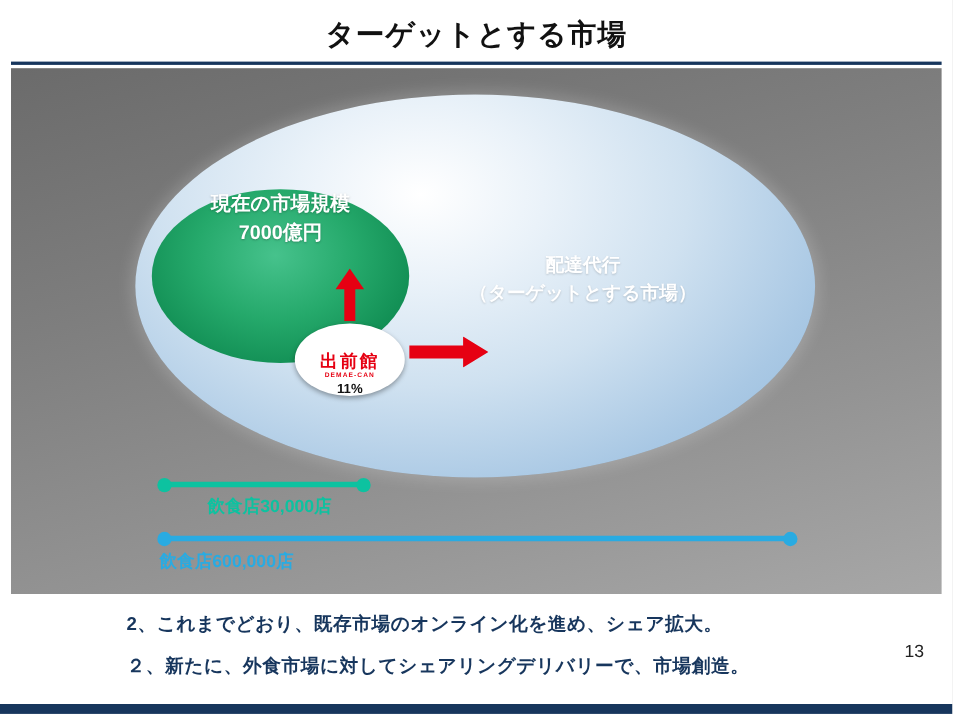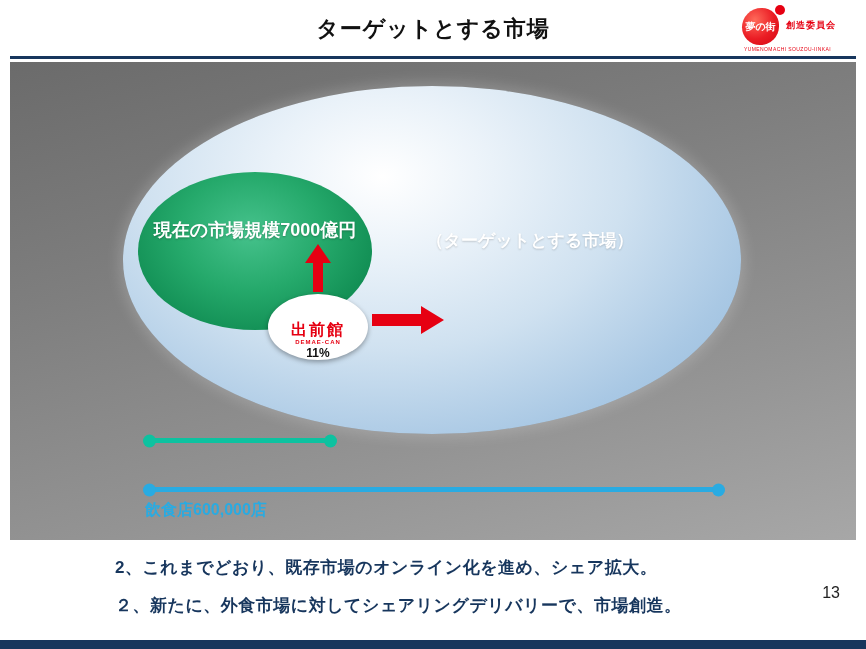--- a/index.html
+++ b/index.html
@@ -14,21 +14,21 @@
     overflow: hidden;
     margin: 0 auto;
   }
 
   
   .slide-title {
     position: absolute;
     top: 14px; left: 0;
     width: 100%;
     text-align: center;
-    font-size: 22px;
+    font-size: 26px;
     font-weight: bold;
     color: #111111;
     letter-spacing: 1px;
     font-family: Liberation Mono, monospace;
   }
   .logo {
     position: absolute;
     top: 5px; right: 16px;
     width: 108px; height: 46px;
   }
@@ -94,23 +94,22 @@
   }
 
   .ellipse-green {
     position: absolute;
     left: 128px; top: 110px;
     width: 234px; height: 158px;
     border-radius: 50%;
     background: radial-gradient(ellipse at 48% 38%,
       #46c28c 0%, #25a96b 42%, #108c52 78%, #0a7a46 100%);
     display: flex;
-    flex-direction: row;
+    flex-direction: column;
     align-items: center;
-    justify-content: center;
     padding-bottom: 42px;
     color: #ffffff;
     font-weight: bold;
     font-size: 18px;
     line-height: 1.45;
     text-align: center;
     text-shadow: 0 1px 2px rgba(0,0,0,0.25);
   }
 
   .delivery-label {
@@ -207,57 +206,53 @@
     background: #17365d;
   }
 </style>
 </head>
 <body>
 
 <div class="slide">
 
   <div class="slide-title">ターゲットとする市場</div>
 
-  <div class="logo">
-    <div class="logo-mark">夢の街</div>
-    <div class="logo-dot"></div>
-    <div class="logo-name">創造委員会</div>
-    <div class="logo-sub">YUMENOMACHI SOUZOU-IINKAI</div>
-  </div>
 
   <div class="title-rule"></div>
 
   <div class="canvas">
 
     <div class="ellipse-market"></div>
 
     <div class="ellipse-green">
       <div>現在の市場規模</div>
       <div>7000億円</div>
     </div>
 
     <div class="delivery-label">
+      <div>配達代行</div>
       <div>（ターゲットとする市場）</div>
     </div>
 
     <svg class="arrow-up" width="26" height="48" viewBox="0 0 26 48" aria-hidden="true">
       <path d="M13 0 L26 19 L18 19 L18 48 L8 48 L8 19 L0 19 Z" fill="#e60012"></path>
     </svg>
 
     <svg class="arrow-right" width="72" height="28" viewBox="0 0 72 28" aria-hidden="true">
       <path d="M72 14 L49 0 L49 8 L0 8 L0 20 L49 20 L49 28 Z" fill="#e60012"></path>
     </svg>
 
     <div class="badge">
       <div class="badge-brand">出前館</div>
       <div class="badge-brand-sub">DEMAE-CAN</div>
       <div class="badge-share">11%</div>
     </div>
 
     <div class="measure-line line-small"></div>
+    <div class="label-small">飲食店30,000店</div>
 
     <div class="measure-line line-large"></div>
     <div class="label-large">飲食店600,000店</div>
 
   </div>
 
   <div class="notes">
     <p>2、これまでどおり、既存市場のオンライン化を進め、シェア拡大。</p>
     <p>２、新たに、外食市場に対してシェアリングデリバリーで、市場創造。</p>
   </div>

